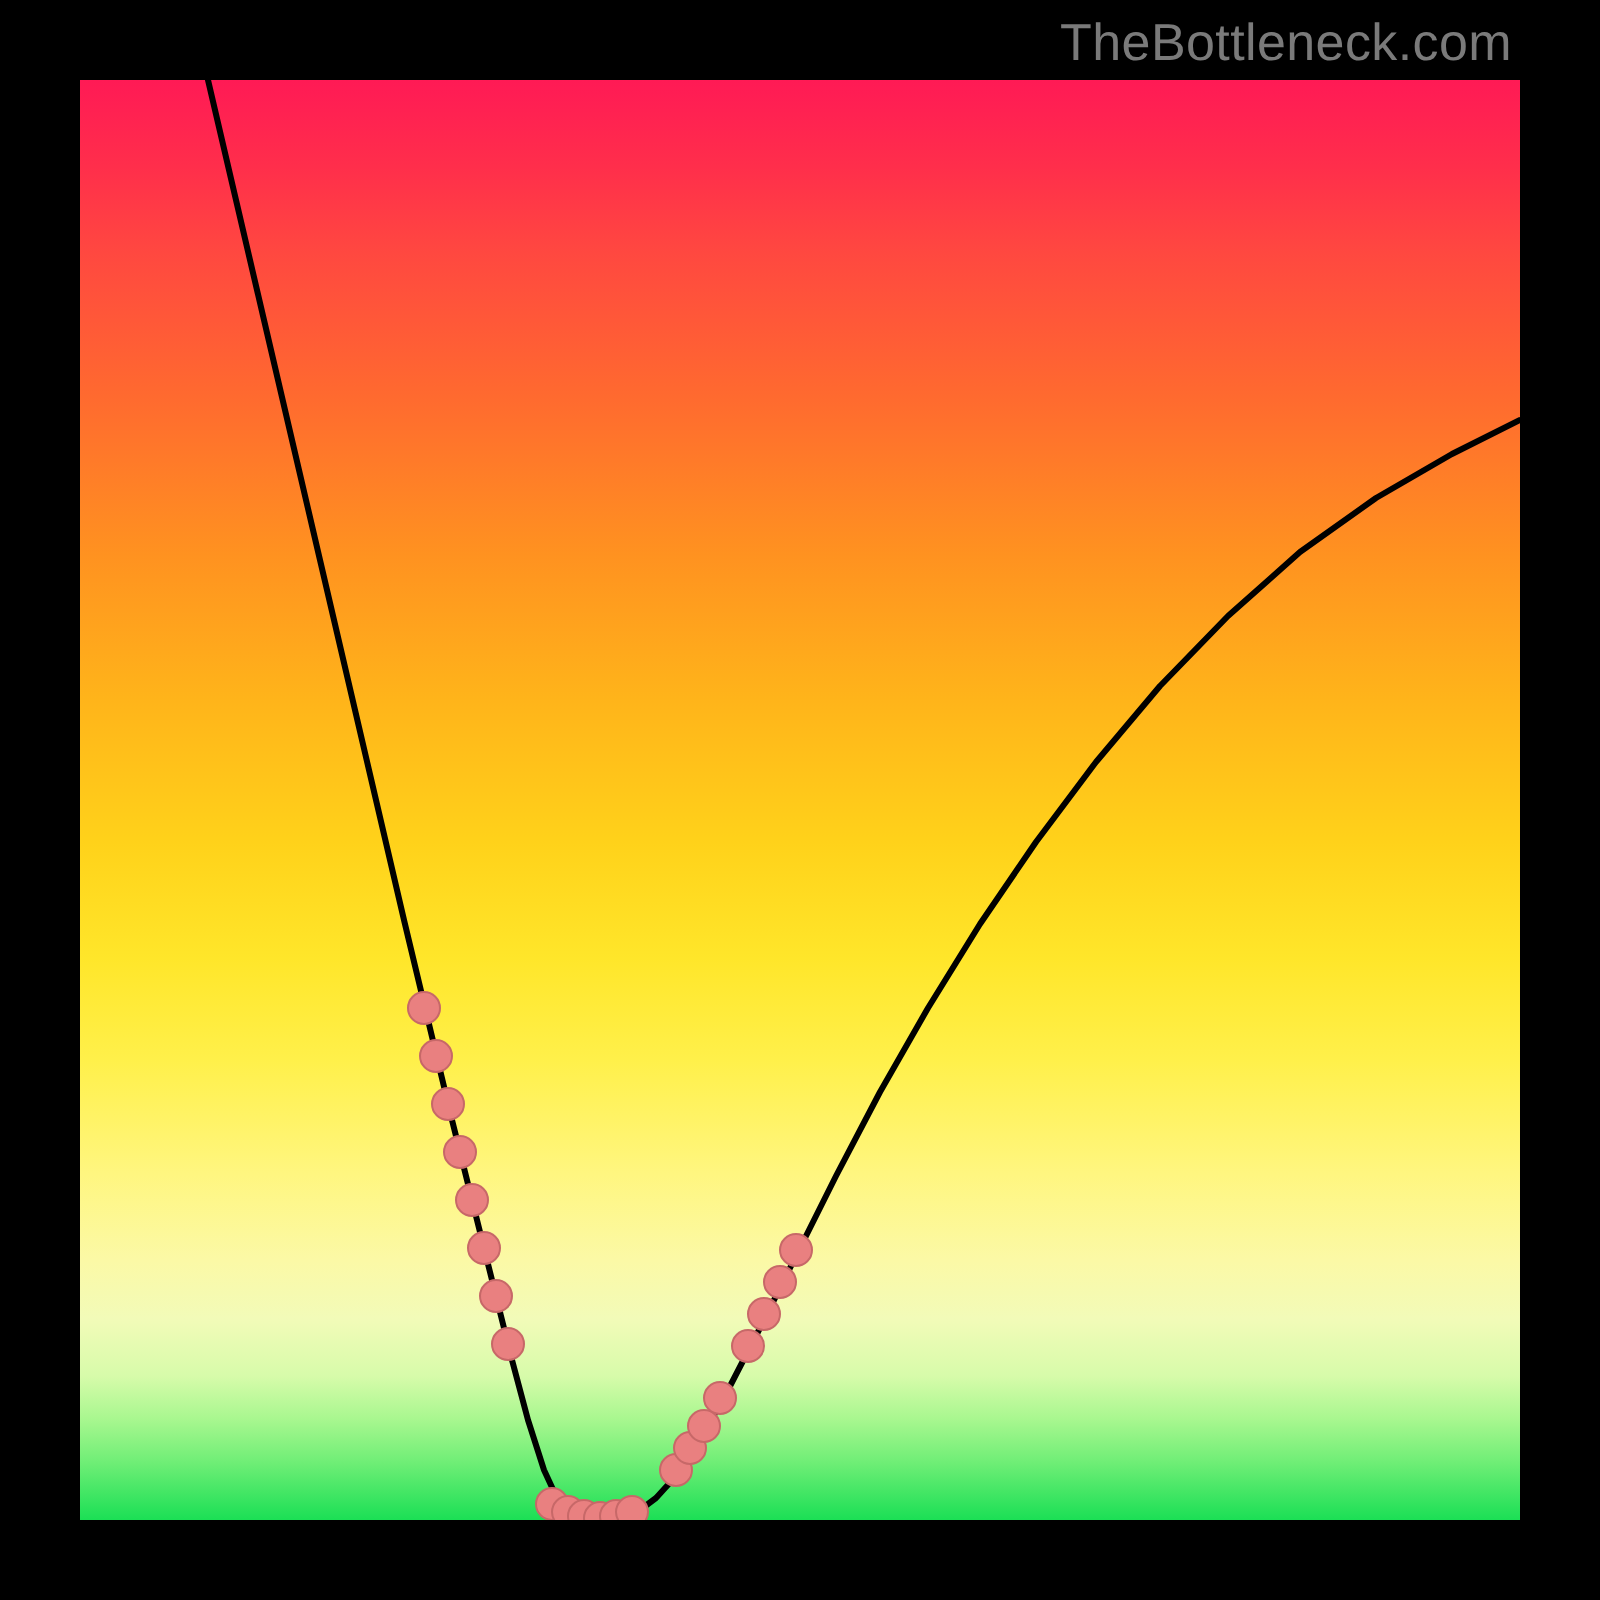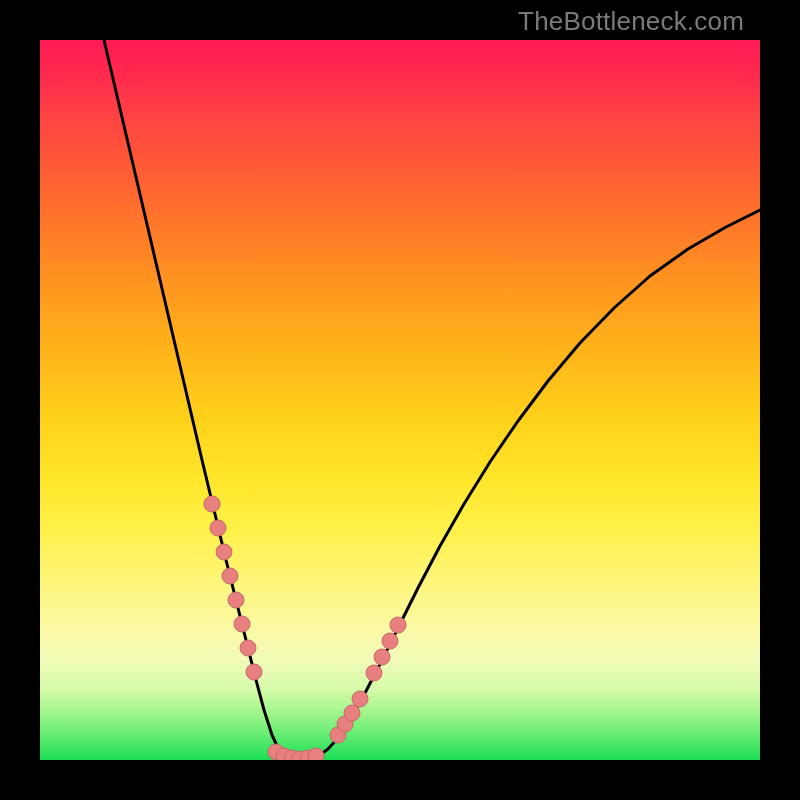--- a/index.html
+++ b/index.html
@@ -11,20 +11,21 @@
     overflow: hidden;
     font-family: Arial, Helvetica, sans-serif;
   }
   .frame {
     position: absolute;
     top: 0;
     left: 0;
     width: 756px;
     height: 800px;
     background: #000;
+    padding-left: 12px;
   }
   .plot {
     position: absolute;
     top: 40px;
     left: 40px;
     width: 720px;
     height: 720px;
     overflow: hidden;
   }
   .gradient {

